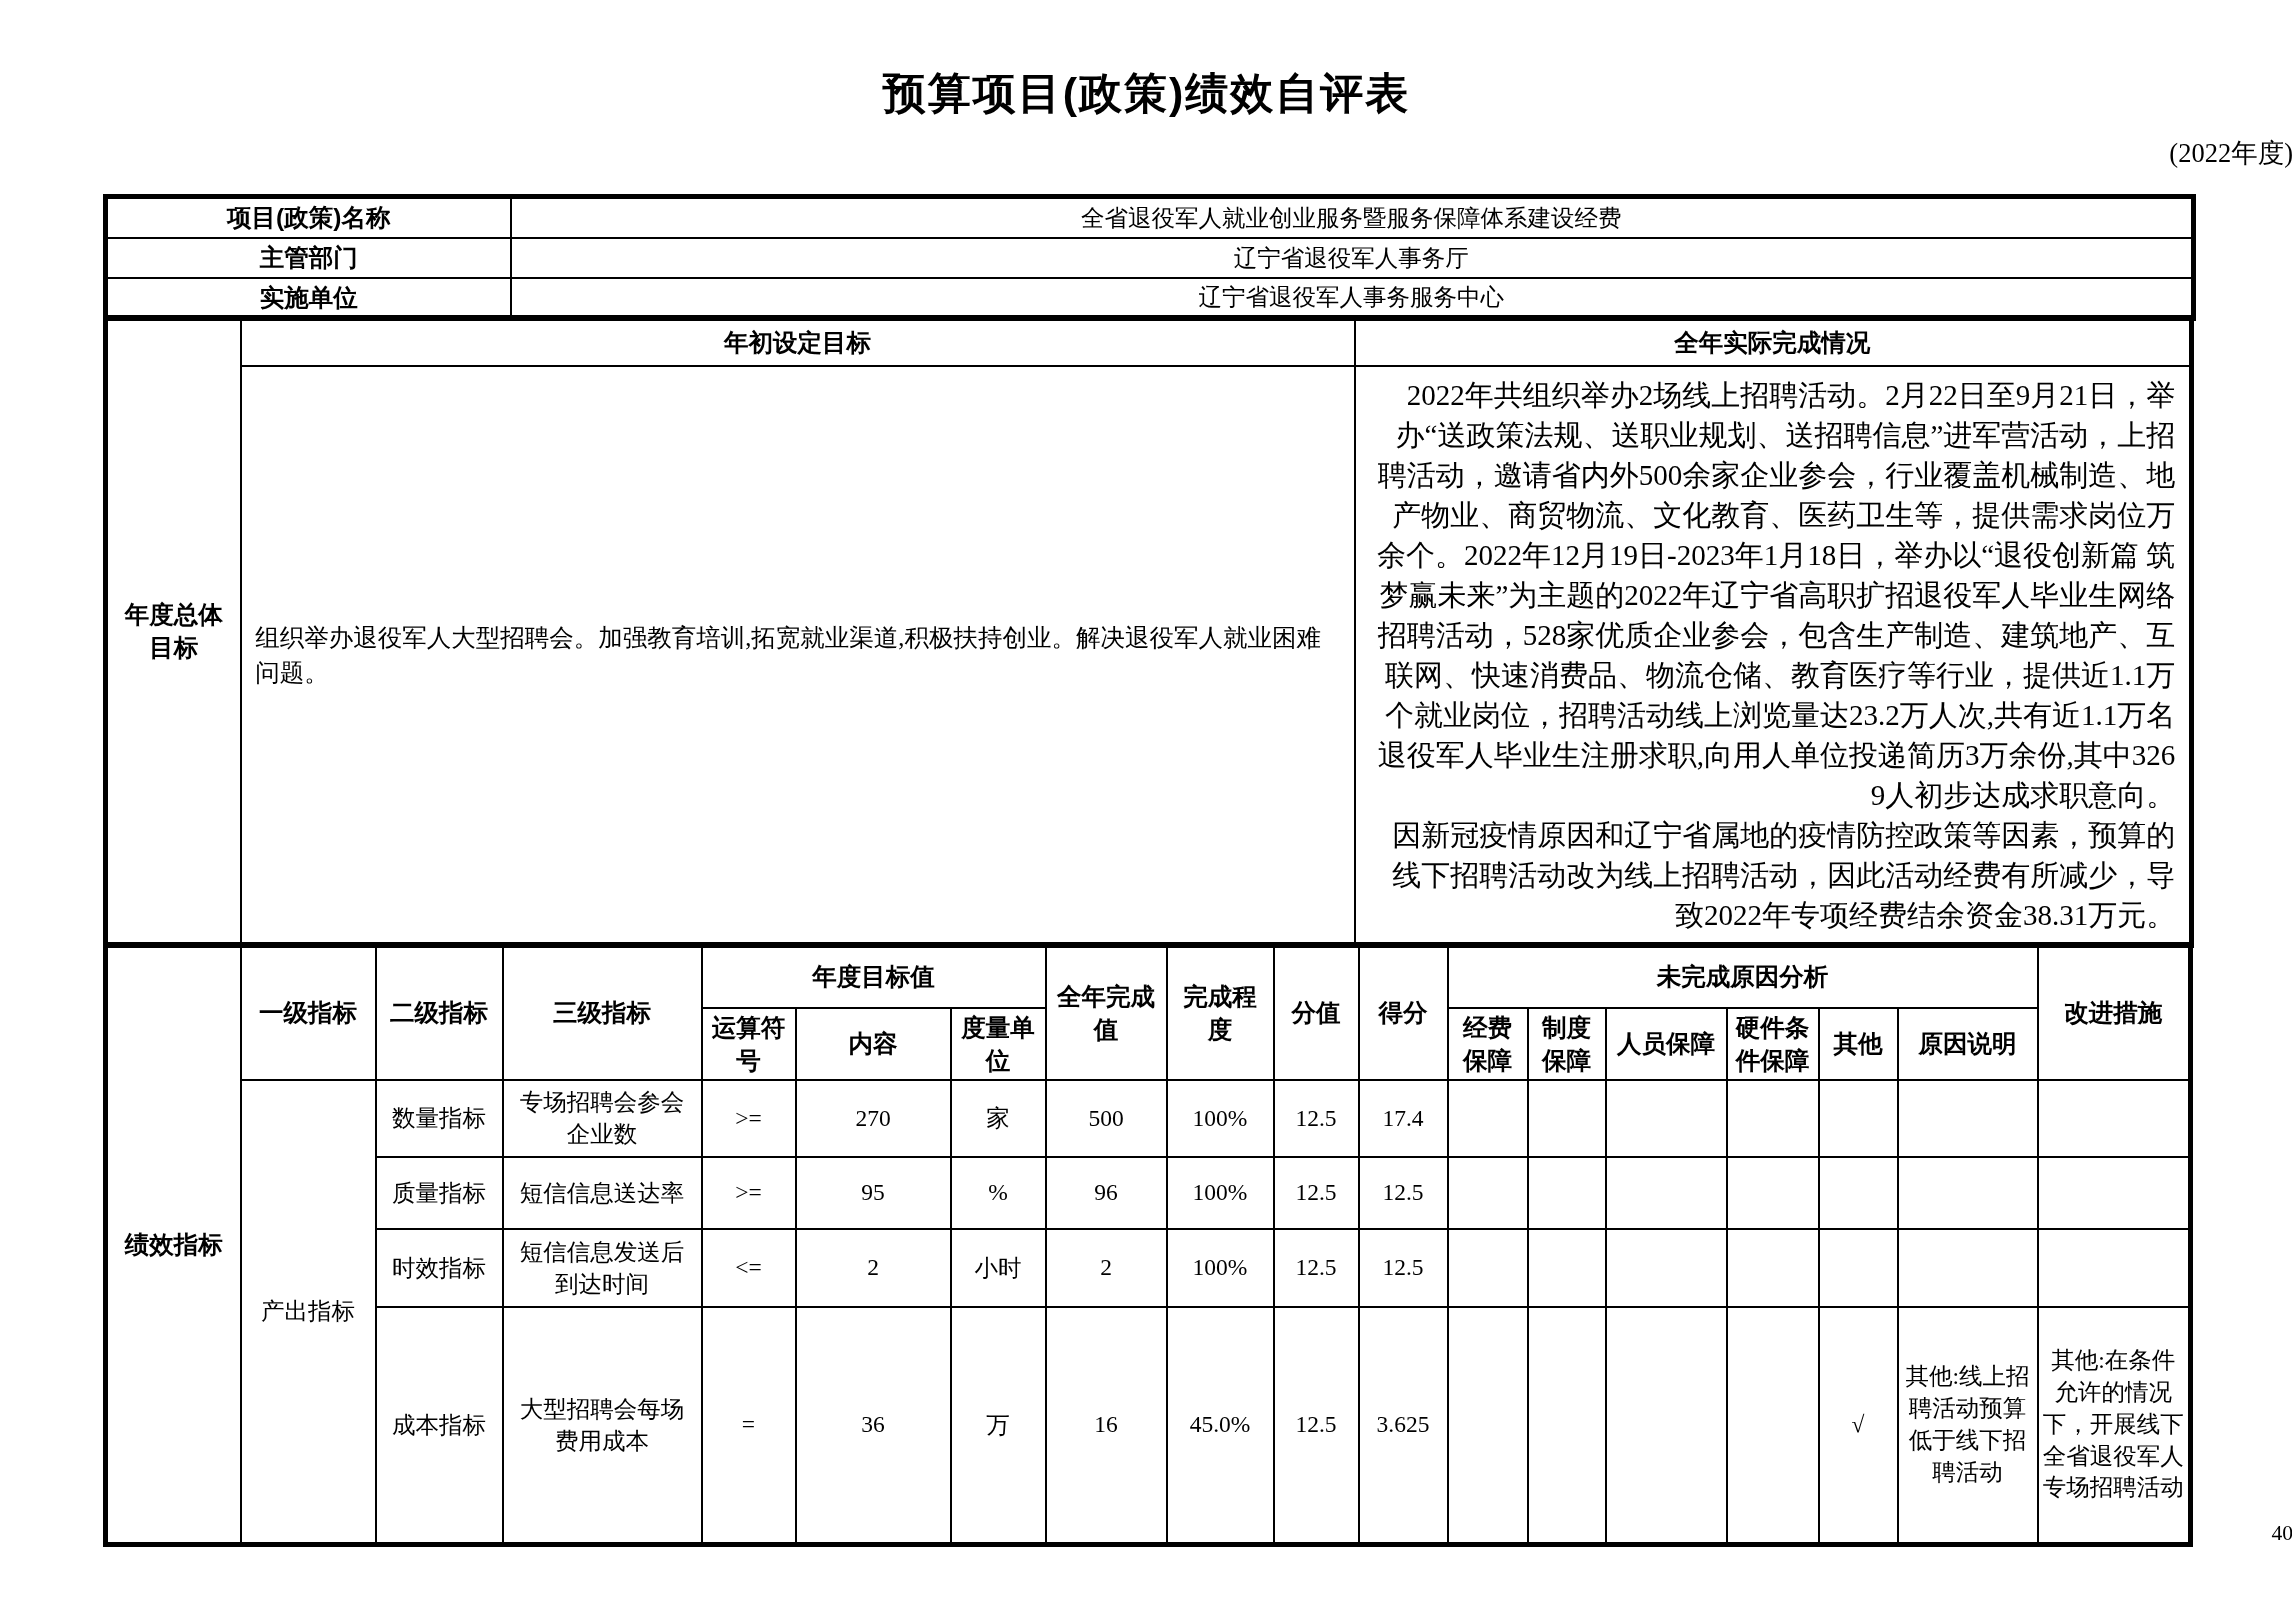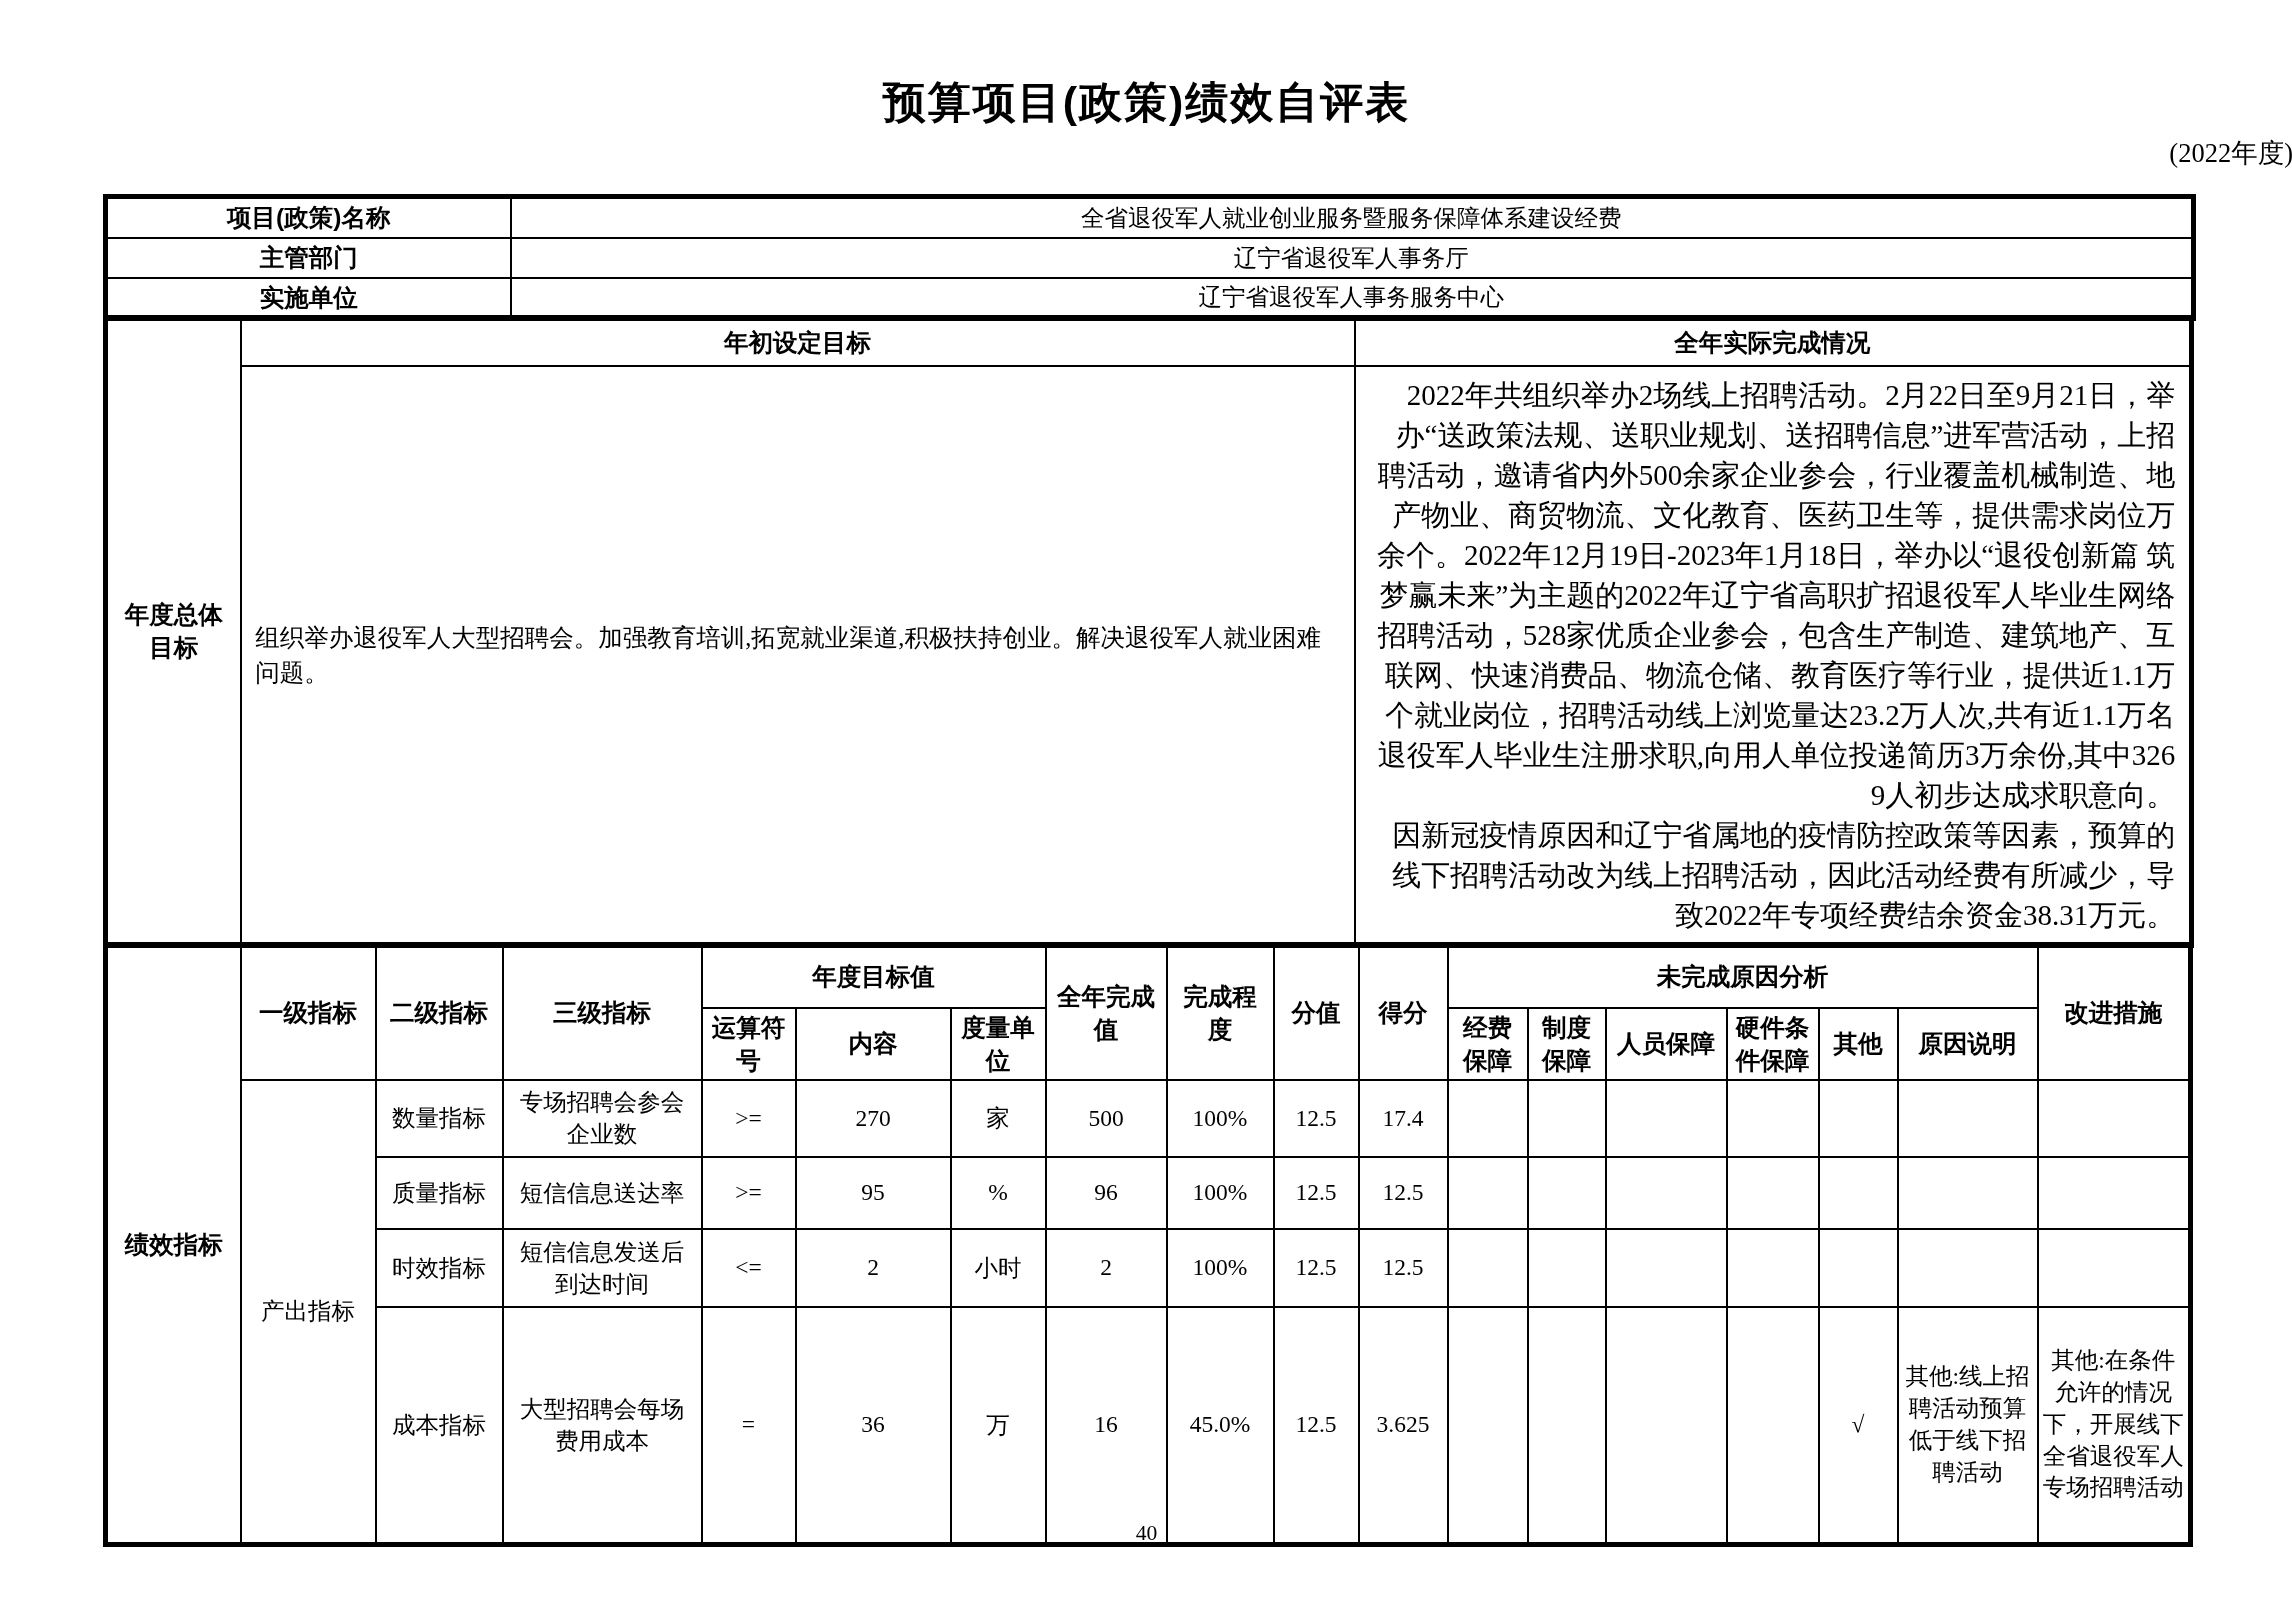--- a/index.html
+++ b/index.html
@@ -4,21 +4,21 @@
 <style>
   html,body { margin:0; padding:0; background:#ffffff; }
   .page {
     position:relative;
     width:2293px; height:1621px;
     background:#ffffff;
     font-family:"Liberation Serif", serif;
     color:#000;
   }
   .title {
-    position:absolute; top:74px; left:0; width:100%;
+    position:absolute; top:65px; left:0; width:100%;
     text-align:center;
     font-size:43px; font-weight:bold;
     font-family:"Liberation Sans", sans-serif;
     letter-spacing:2px;
   }
   .subtitle {
     position:absolute; top:135px; left:0; width:100%;
     text-align:right;
     font-size:26.5px;
     font-family:"Liberation Serif", serif;
@@ -49,21 +49,21 @@
   td.hdr {
     font-family:"Liberation Sans", sans-serif;
     font-weight:bold; font-size:24.5px;
   }
   td.goal-left  { text-align:left; vertical-align:middle; padding:9.8px 13.7px; font-size:24.5px; line-height:1.45; }
   td.goal-right { text-align:right; vertical-align:middle; padding:7.8px 13.7px; font-size:29px; line-height:1.38; white-space:pre-line; }
   td.datacell { font-size:23.5px; }
   td.reason-cell, td.improve-cell { font-size:23.5px; line-height:1.35; padding:2px 3.9px; }
   .pageno {
     position:absolute; top:1521px; left:0; width:100%;
-    text-align:center; font-size:21.6px;
+    text-align:right; font-size:21.6px;
     font-family:"Liberation Serif", serif;
   }
 </style>
 </head>
 <body>
 
 <div class="page">
 
   <div class="title">预算项目(政策)绩效自评表</div>
   <div class="subtitle">(2022年度)</div>

